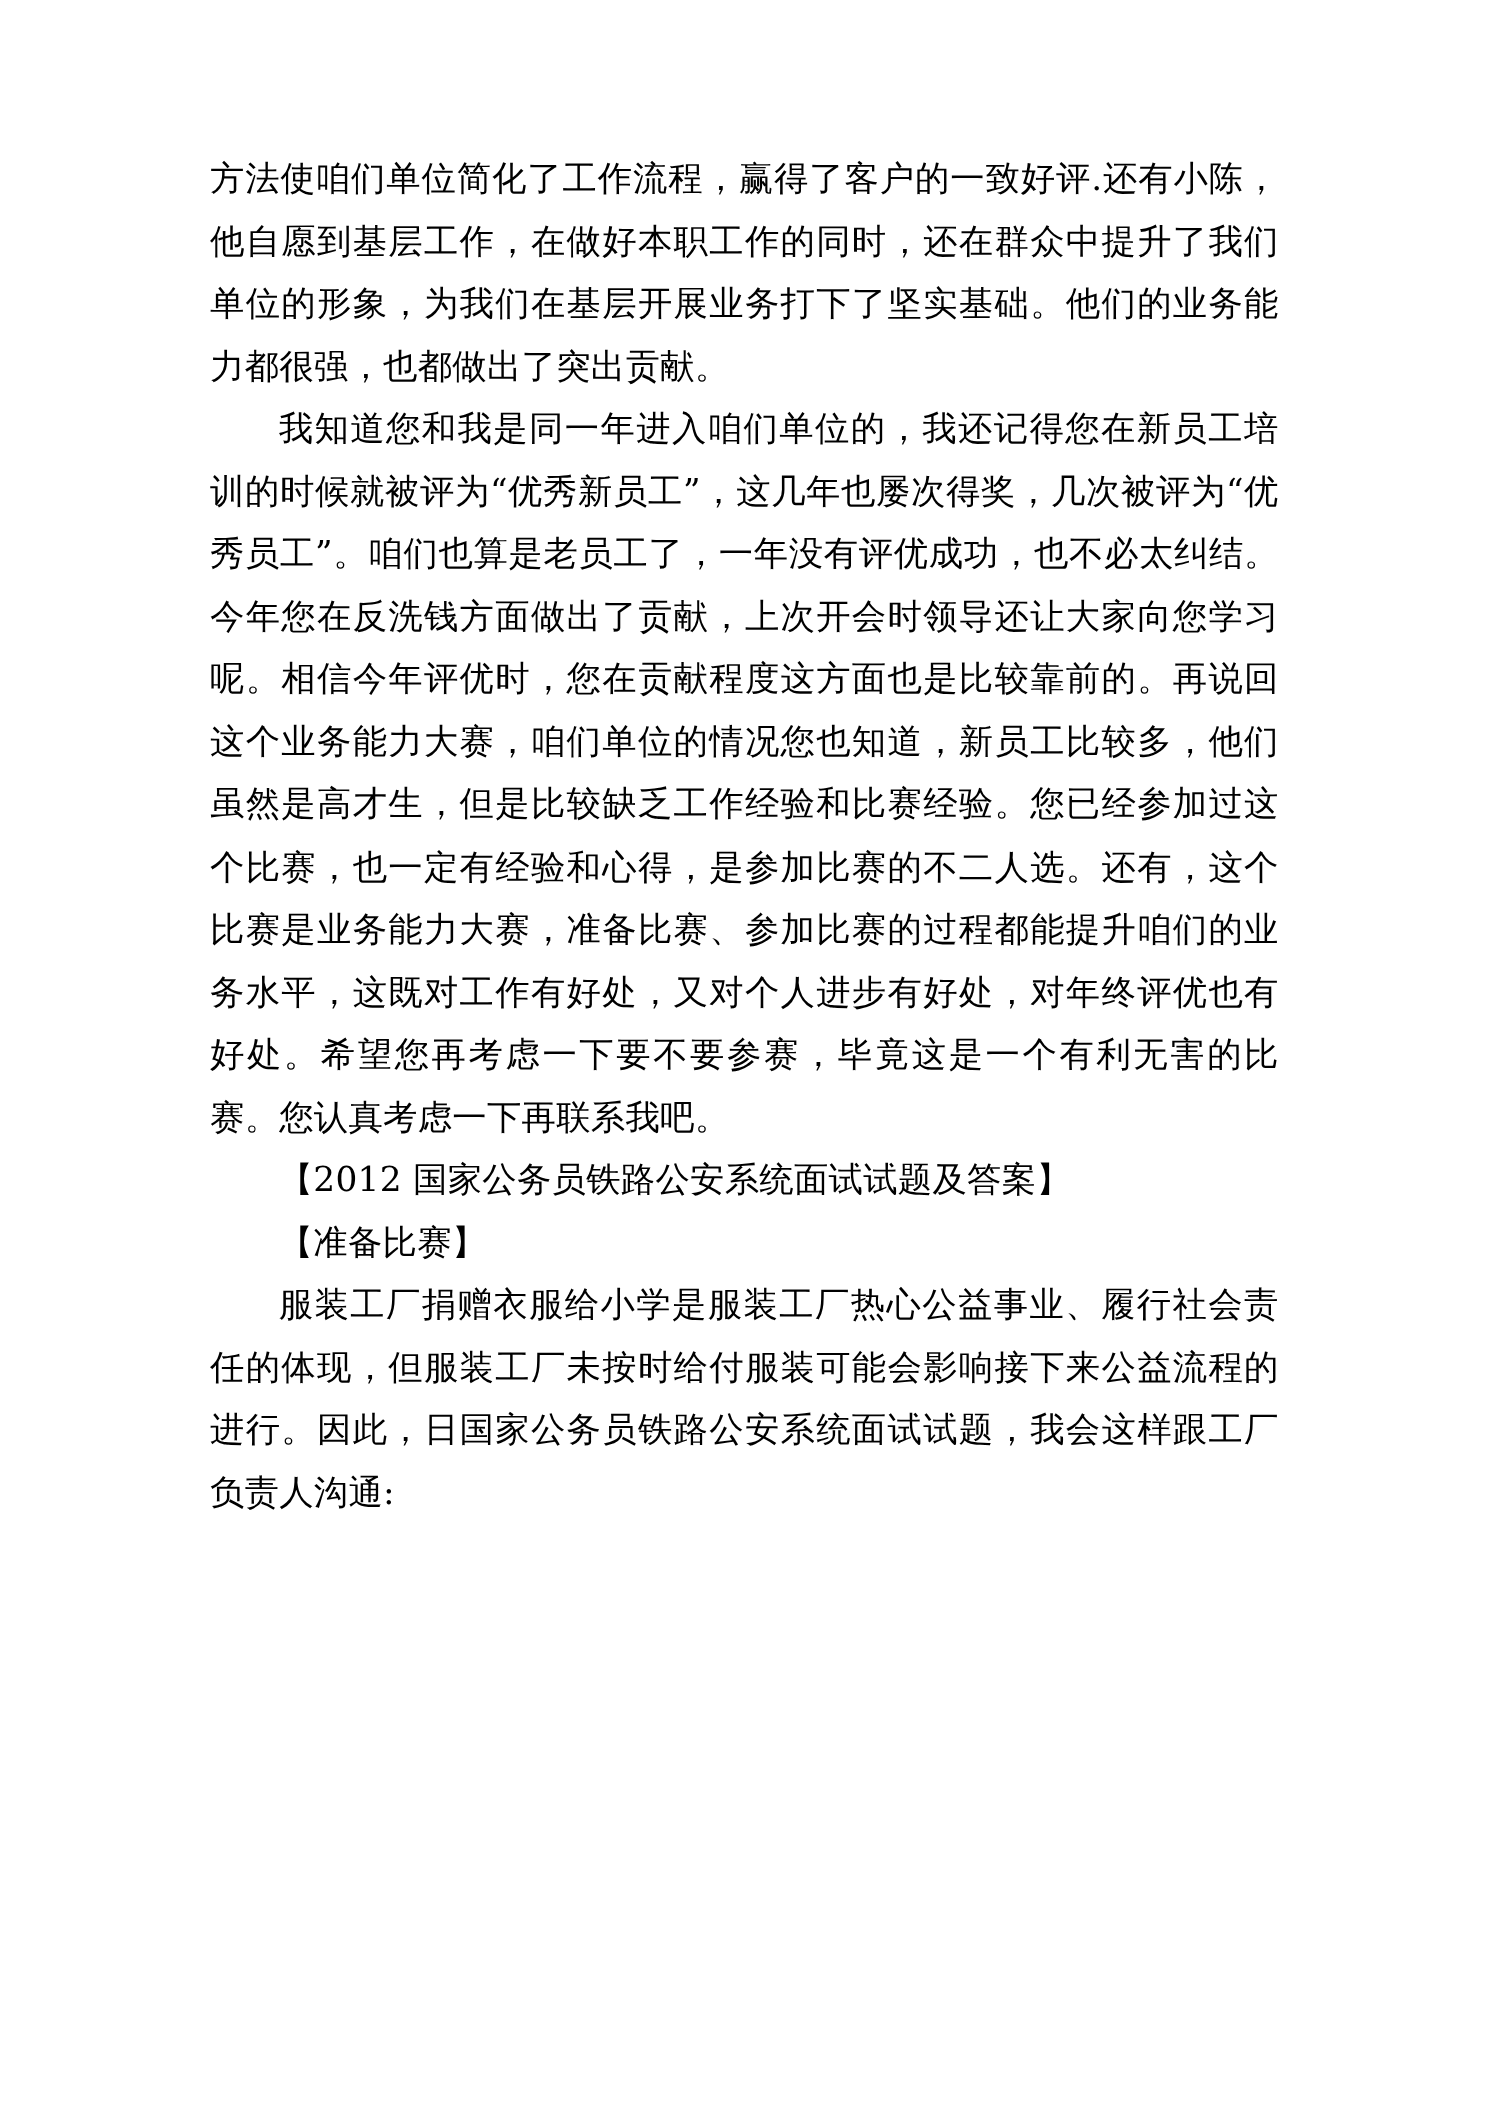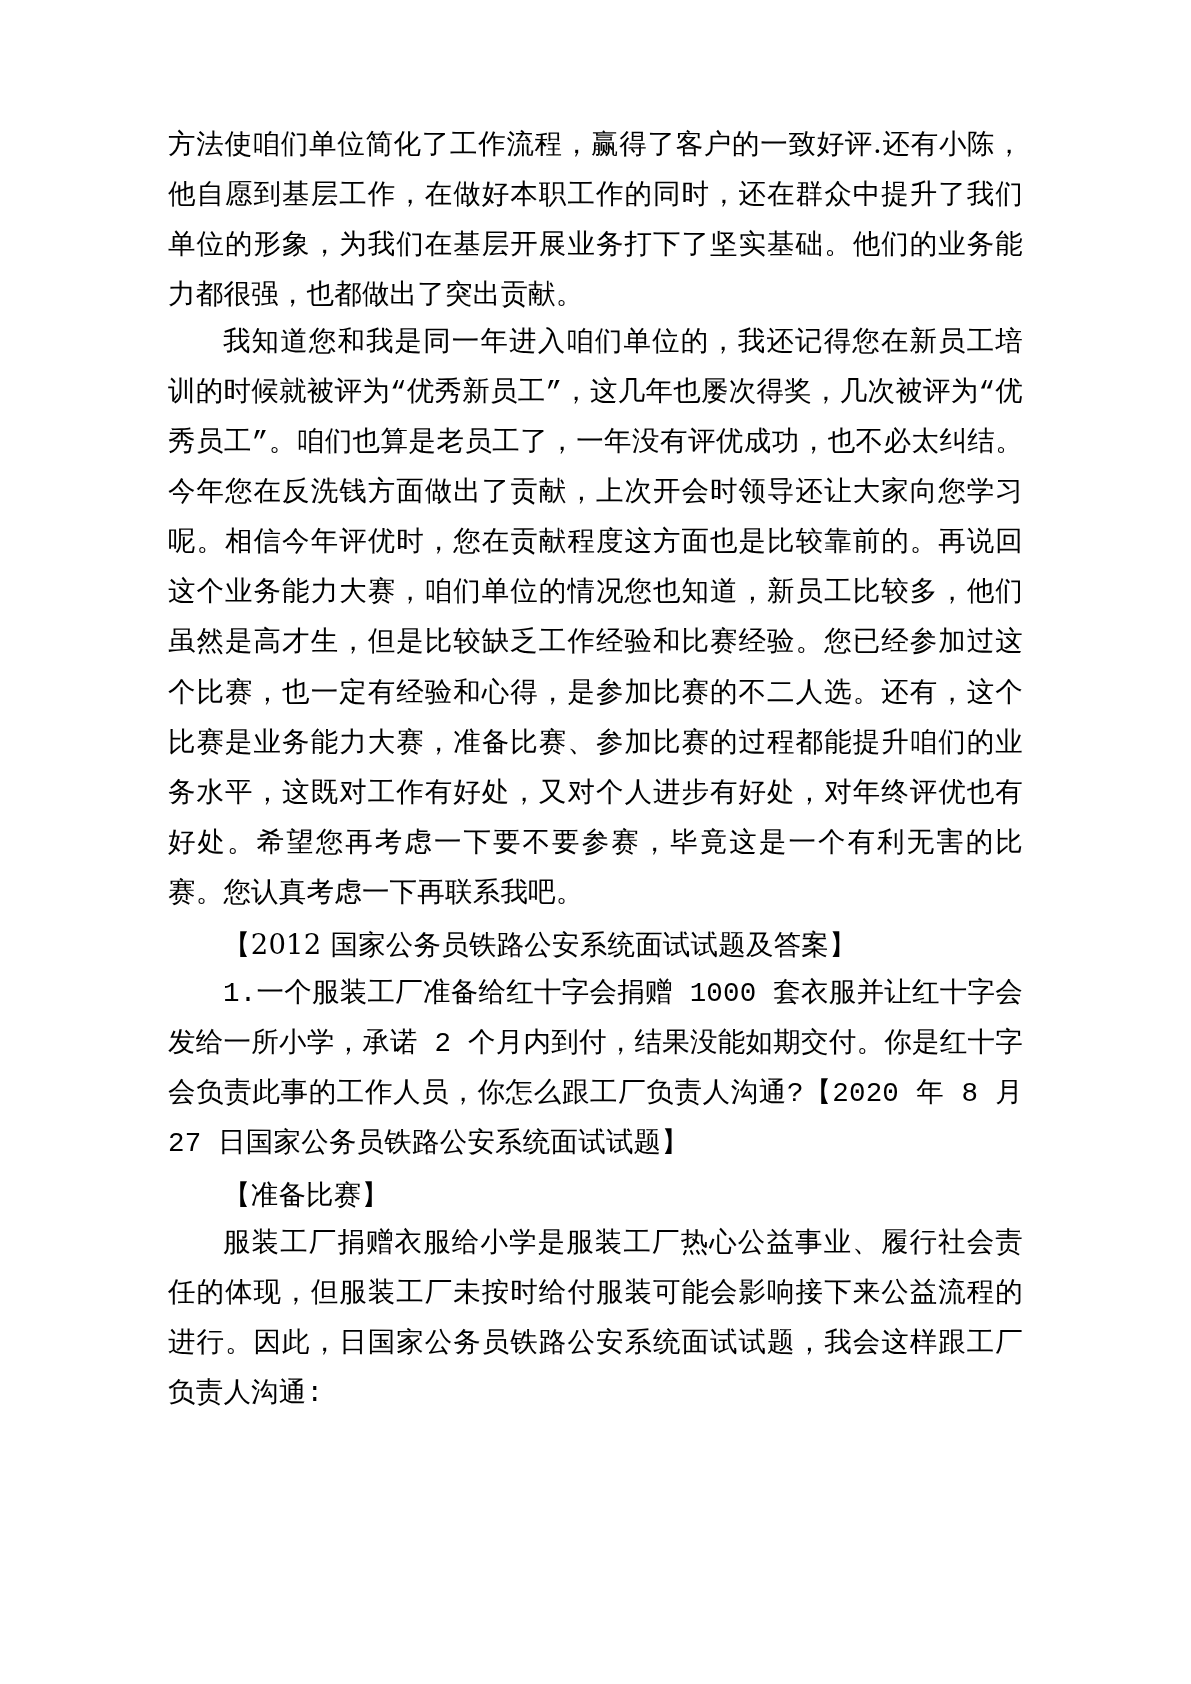--- a/index.html
+++ b/index.html
@@ -23,35 +23,33 @@
     line-height: 1.82;
     text-align: justify;
     text-justify: inter-ideograph;
     letter-spacing: 0.2px;
   }
   p {
     margin: 0;
   }
   .indent {
     text-indent: 2em;
-    font-family: Liberation Mono, monospace;
   }
   .noindent {
     text-indent: 0;
   }
   .heading {
     text-indent: 2em;
     font-weight: normal;
   }
 </style>
 </head>
 <body>
 
 <div class="page">
   <div class="doc-body">
     <p class="noindent">方法使咱们单位简化了工作流程，赢得了客户的一致好评.还有小陈，他自愿到基层工作，在做好本职工作的同时，还在群众中提升了我们单位的形象，为我们在基层开展业务打下了坚实基础。他们的业务能力都很强，也都做出了突出贡献。</p>
     <p class="indent">我知道您和我是同一年进入咱们单位的，我还记得您在新员工培训的时候就被评为“优秀新员工”，这几年也屡次得奖，几次被评为“优秀员工”。咱们也算是老员工了，一年没有评优成功，也不必太纠结。今年您在反洗钱方面做出了贡献，上次开会时领导还让大家向您学习呢。相信今年评优时，您在贡献程度这方面也是比较靠前的。再说回这个业务能力大赛，咱们单位的情况您也知道，新员工比较多，他们虽然是高才生，但是比较缺乏工作经验和比赛经验。您已经参加过这个比赛，也一定有经验和心得，是参加比赛的不二人选。还有，这个比赛是业务能力大赛，准备比赛、参加比赛的过程都能提升咱们的业务水平，这既对工作有好处，又对个人进步有好处，对年终评优也有好处。希望您再考虑一下要不要参赛，毕竟这是一个有利无害的比赛。您认真考虑一下再联系我吧。</p>
     <p class="heading">【2012 国家公务员铁路公安系统面试试题及答案】</p>
-    <p class="indent">1.一个服装工厂准备给红十字会捐赠 1000 套衣服并让红十字会发给一所小学，承诺 2 个月内到付，结果没能如期交付。你是红十字会负责此事的工作人员，你怎么跟工厂负责人沟通?【2020 年 8 月 27 日国家公务员铁路公安系统面试试题】</p>
     <p class="heading">【准备比赛】</p>
     <p class="indent">服装工厂捐赠衣服给小学是服装工厂热心公益事业、履行社会责任的体现，但服装工厂未按时给付服装可能会影响接下来公益流程的进行。因此，日国家公务员铁路公安系统面试试题，我会这样跟工厂负责人沟通:</p>
   </div>
 </div>
 
 </body></html>

